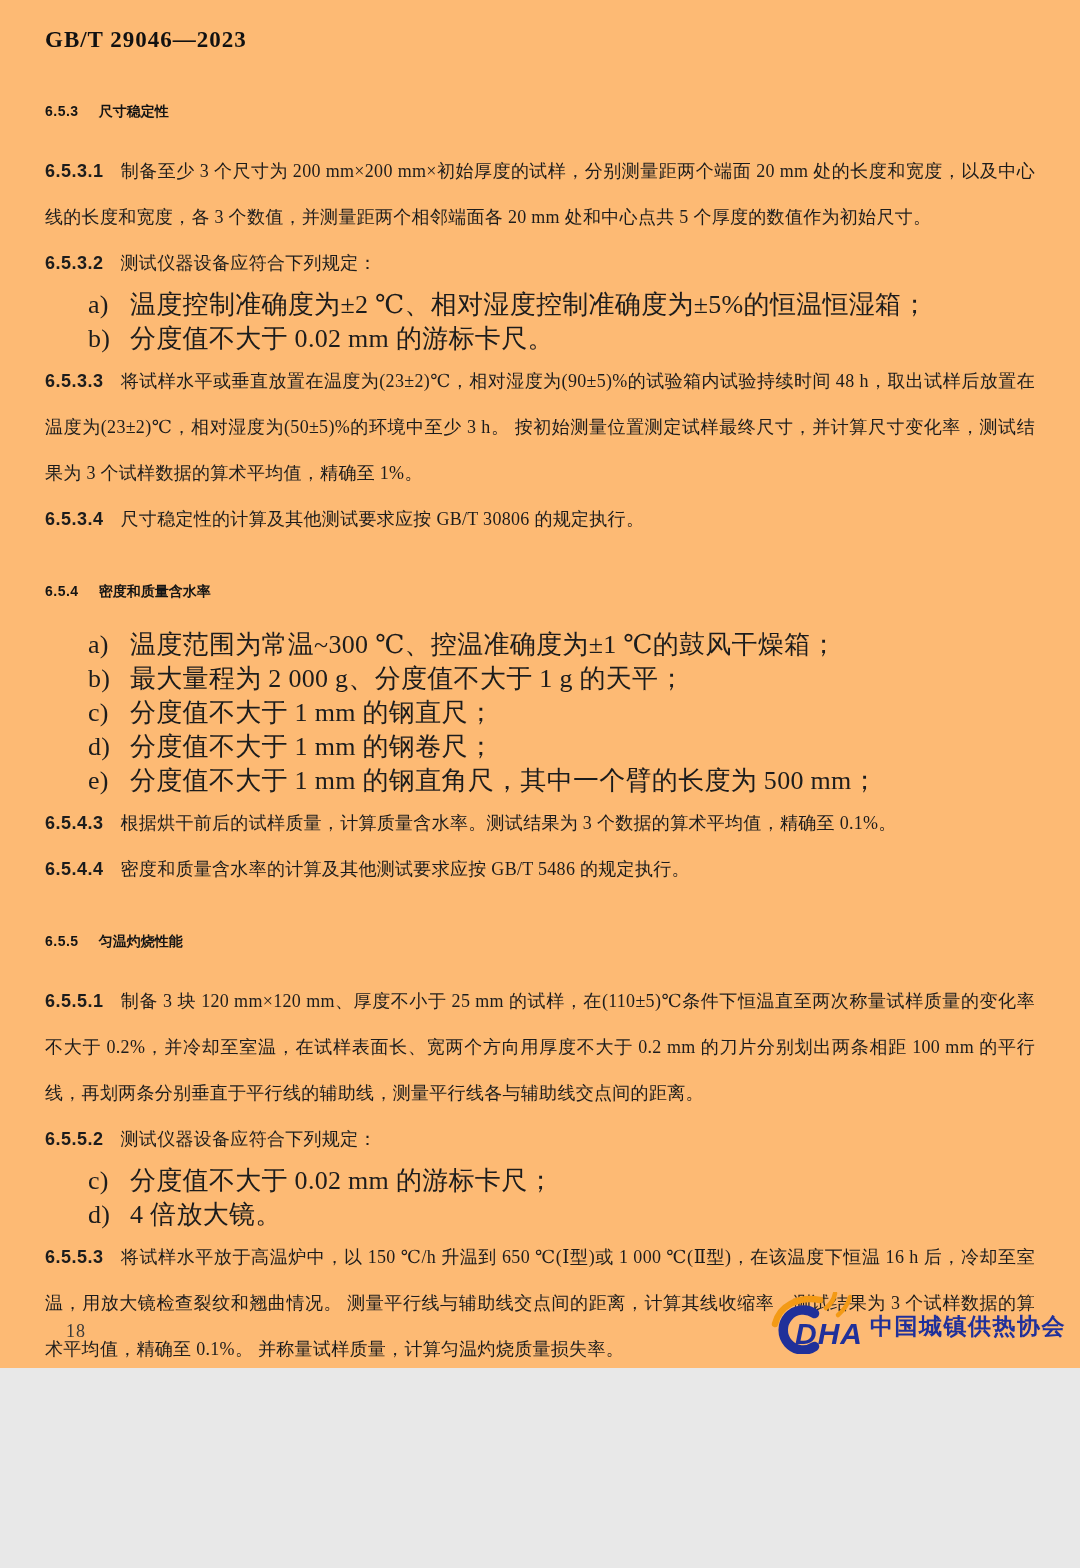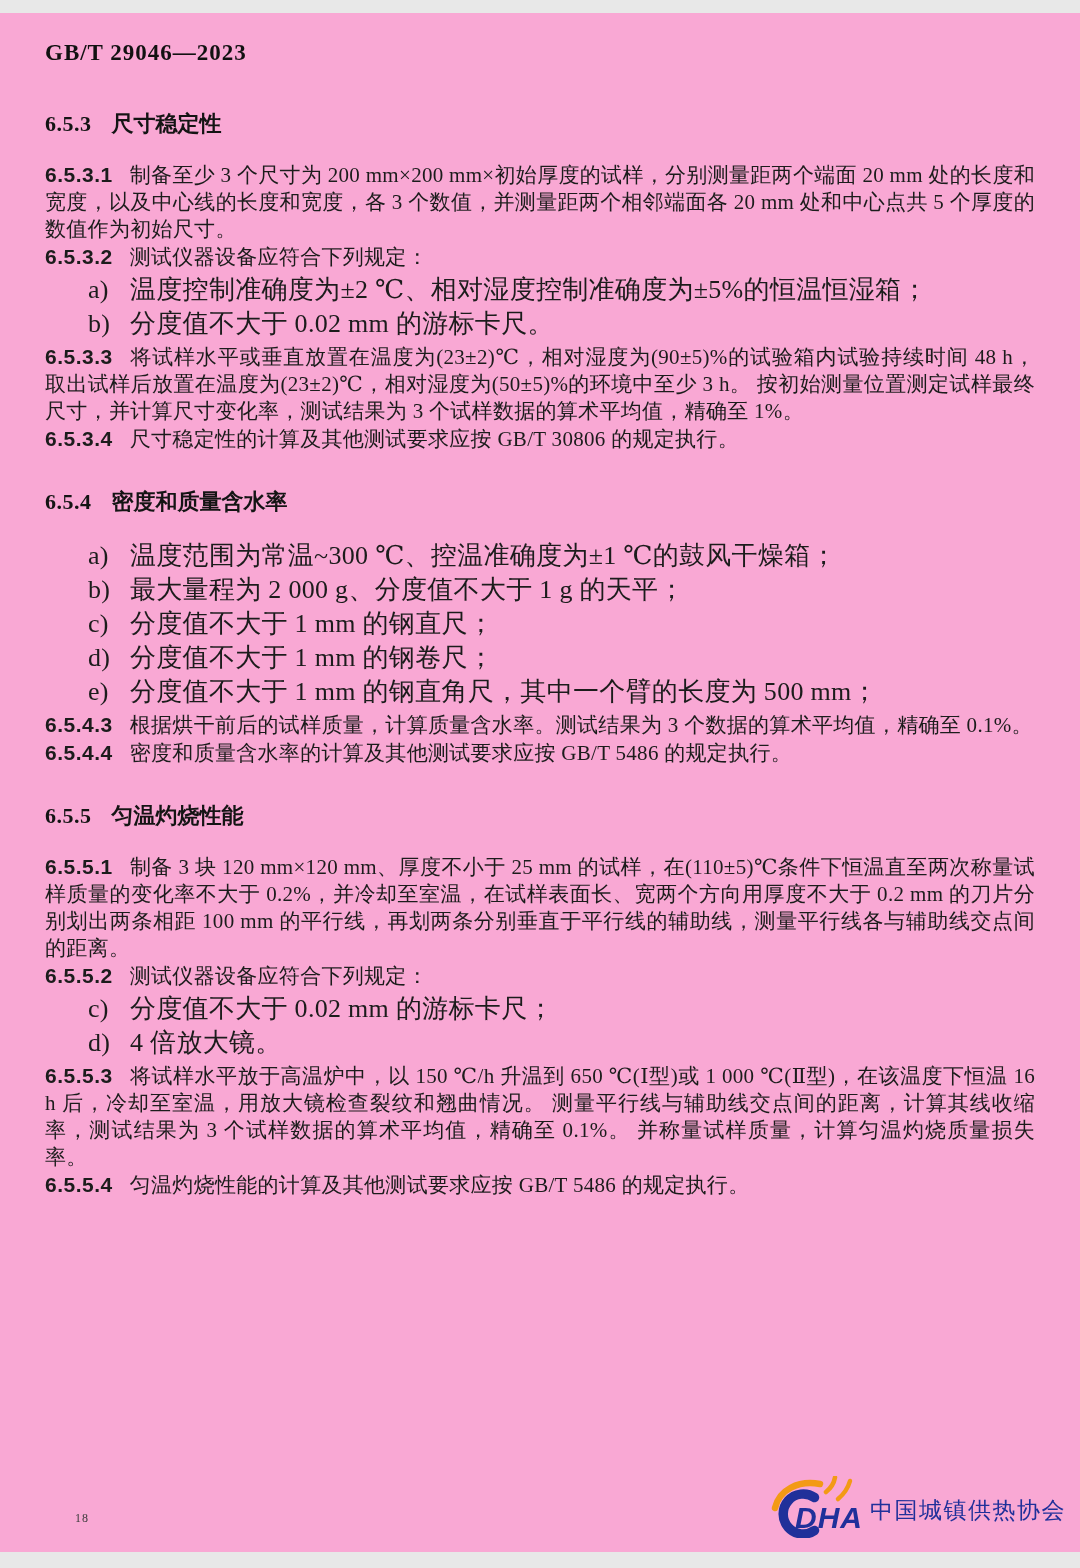--- a/index.html
+++ b/index.html
@@ -1,53 +1,53 @@
 <!DOCTYPE html>
 <html><head>
 <meta charset="utf-8">
 <style>
   html, body { margin:0; padding:0; background:#e8e8e8; }
   .page {
     position: relative;
     width: 1080px;
-    height: 1539px;
-    margin: 13px auto;
-    background: #f9a8d4;
+    height: 1368px;
+    margin: 0 auto;
+    background: #fdba74;
     color: #1a1a1a;
     font-family: "Liberation Serif", "DejaVu Serif", serif;
     overflow: hidden;
   }
   .content {
     position: absolute;
     left: 45px;
     right: 45px;
     top: 26px;
   }
   .std-code {
     font-size: 23px;
     line-height: 28px;
     font-weight: 700;
     letter-spacing: 1px;
     color: #111;
   }
   .section { margin-top: 36px; }
   .section.first { margin-top: 44px; }
   .section-heading {
-    font-family: Liberation Serif, serif;
+    font-family: Liberation Sans, sans-serif;
     font-weight: 700;
-    font-size: 22px;
+    font-size: 14px;
     line-height: 26px;
     color: #141414;
     margin-bottom: 24px;
   }
   .section-heading .sec-num { margin-right: 20px; letter-spacing: 0.5px; }
   .clause {
     margin: 0;
-    font-size: 21px;
-    line-height: 27px;
+    font-size: 18px;
+    line-height: 46px;
     text-align: justify;
     letter-spacing: 0.3px;
     color: #1c1c1c;
   }
   .cnum {
     font-family: "Liberation Sans", "DejaVu Sans", sans-serif;
     font-weight: 700;
     margin-right: 17px;
     letter-spacing: 0.5px;
     white-space: nowrap;
@@ -59,36 +59,36 @@
     padding-left: 43px;
     letter-spacing: 0.3px;
     color: #1c1c1c;
   }
   .item-marker {
     display: inline-block;
     width: 42px;
   }
   .page-num {
     position: absolute;
-    left: 75px;
+    left: 66px;
     bottom: 26px;
-    font-size: 12px;
+    font-size: 18px;
     color: #3a3a3a;
     letter-spacing: 1px;
   }
   .assoc-logo {
     position: absolute;
     right: 14px;
     bottom: 14px;
     display: flex;
     align-items: center;
   }
   .org-name {
     font-family: "Liberation Sans", "DejaVu Sans", sans-serif;
-    font-weight: 400;
+    font-weight: 700;
     font-size: 23px;
     letter-spacing: 1.5px;
     margin-left: 10px;
     margin-top: 6px;
   }
 </style>
 </head>
 <body>
 
 <div class="page">

